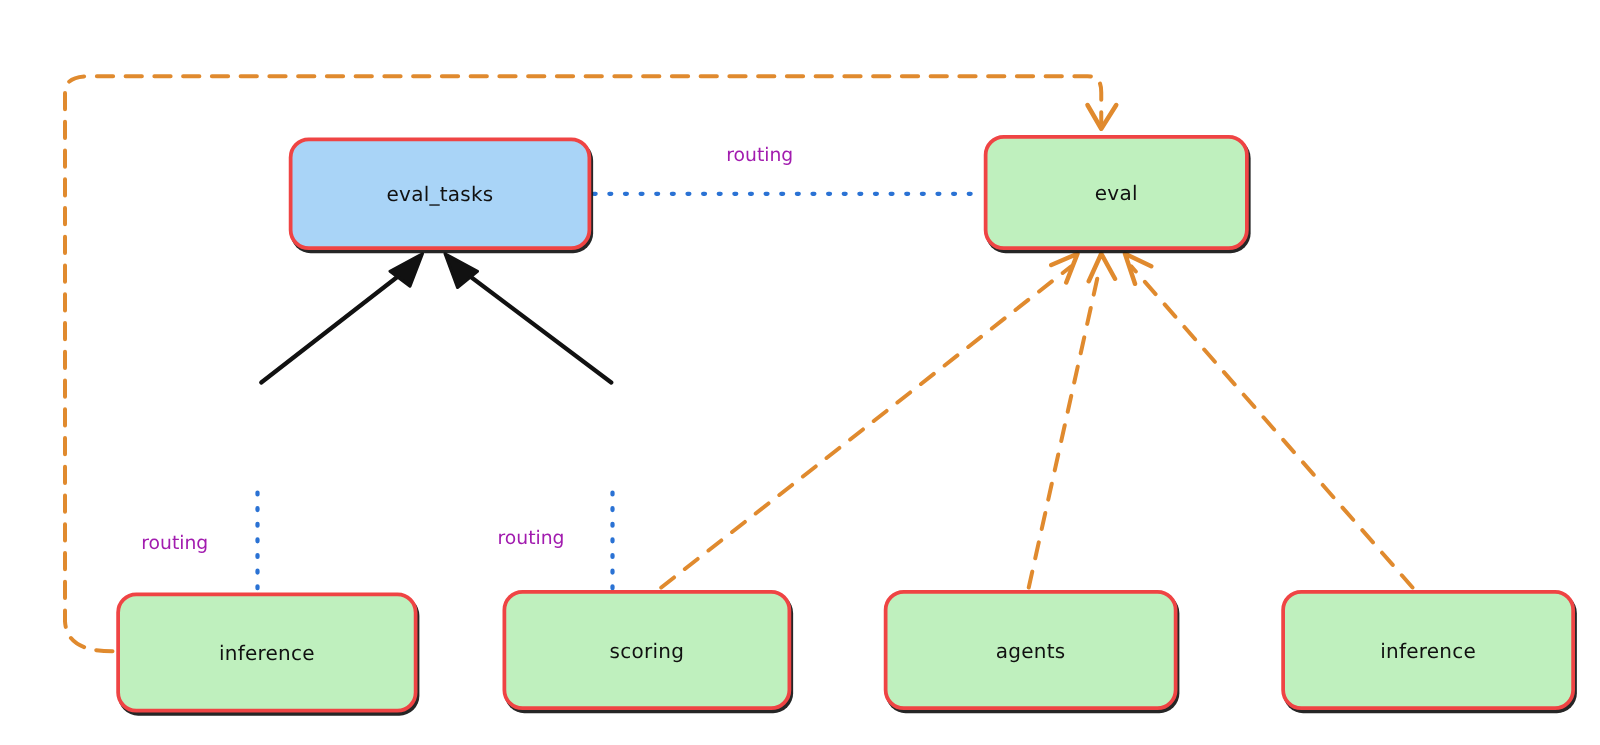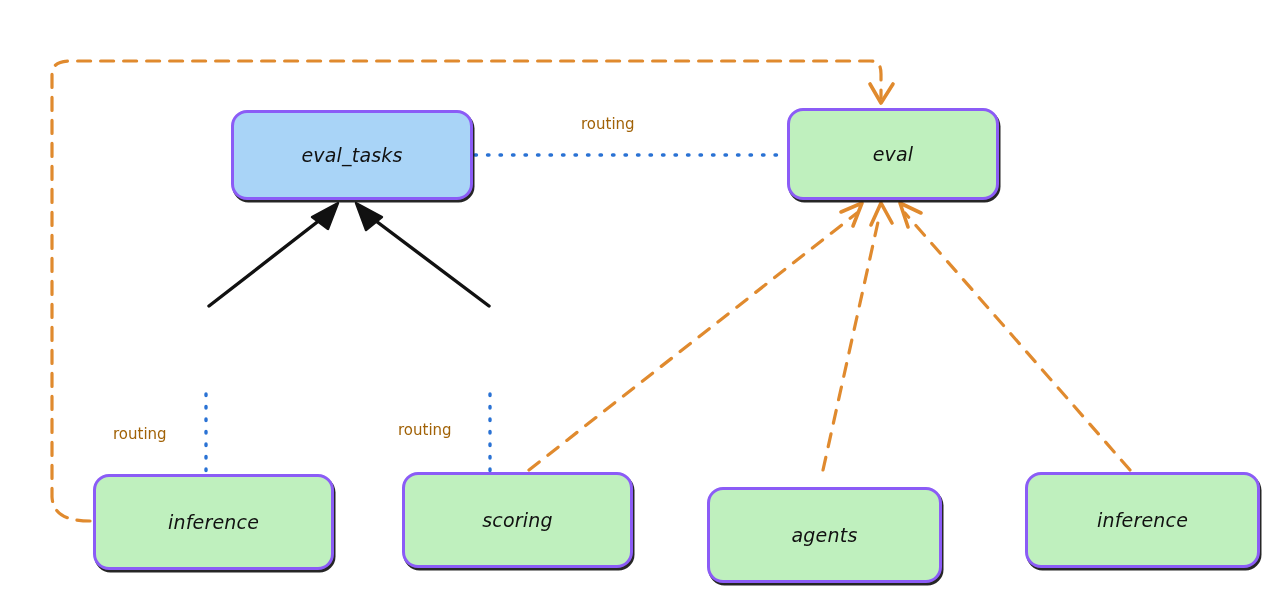--- a/index.html
+++ b/index.html
@@ -20,43 +20,42 @@
   #edges {
     position: absolute;
     left: 0;
     top: 0;
     width: 1280px;
     height: 596px;
   }
   .node {
     position: absolute;
     box-sizing: border-box;
-    border: 3px solid #8b5cf6;
+    border: 3px solid #ef4444;
     border-radius: 16px;
     display: flex;
     align-items: center;
     justify-content: center;
     font-family: "DejaVu Sans", sans-serif;
-    font-size: 19px;
+    font-size: 16px;
     color: #111111;
     letter-spacing: 0.2px;
     box-shadow: 1.5px 2.5px 0 rgba(20,20,20,0.92);
-    font-style: italic;
   }
   .node.blue  { background: #a9d4f7; }
   .node.green { background: #bff0be; }
   .node-label {
     pointer-events: none;
     white-space: nowrap;
   }
   .edge-label {
     position: absolute;
     font-family: "DejaVu Sans", sans-serif;
     font-size: 15px;
-    color: #a16207;
+    color: #a21caf;
     white-space: nowrap;
   }
 </style>
 </head>
 <body>
 
 <div id="canvas">
 
   <svg id="edges" viewBox="0 0 1280 596" xmlns="http://www.w3.org/2000/svg">
 
@@ -96,21 +95,21 @@
 
 
   <div class="node green" style="left:93px; top:474px; width:241px; height:96px;">
     <span class="node-label">inference</span>
   </div>
 
   <div class="node green" style="left:402px; top:472px; width:231px; height:96px;">
     <span class="node-label">scoring</span>
   </div>
 
-  <div class="node green" style="left:707px; top:472px; width:235px; height:96px;margin-top:15px;">
+  <div class="node green" style="left:707px; top:472px; width:235px; height:96px;">
     <span class="node-label">agents</span>
   </div>
 
   <div class="node green" style="left:1025px; top:472px; width:235px; height:96px;">
     <span class="node-label">inference</span>
   </div>
 
   <div class="edge-label" style="left:581px; top:115px;">routing</div>
 
   <div class="edge-label" style="left:113px; top:425px;">routing</div>

